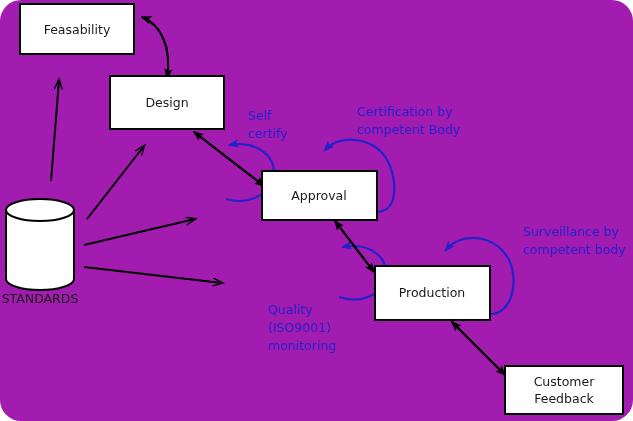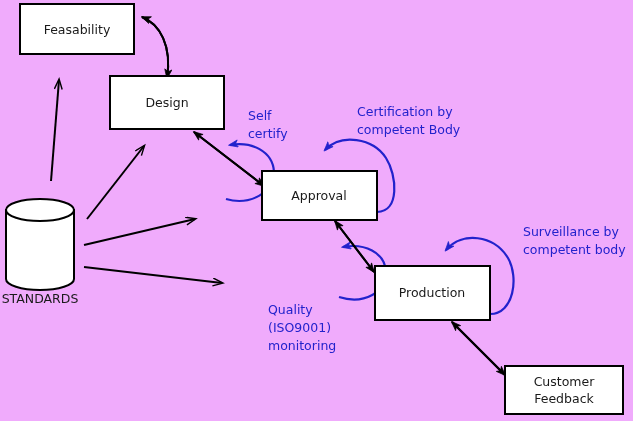--- a/index.html
+++ b/index.html
@@ -8,22 +8,23 @@
     padding: 0;
     background: #ffffff;
   }
   body {
     font-family: "DejaVu Sans", sans-serif;
   }
   #diagram-root {
     position: relative;
     width: 633px;
     height: 421px;
-    background: #f0abfc;
+    background: #a21caf;
     overflow: hidden;
+    border-radius: 21px;
   }
   #diagram-svg {
     position: absolute;
     left: 0;
     top: 0;
     width: 633px;
     height: 421px;
     display: block;
   }
   .node-label {

